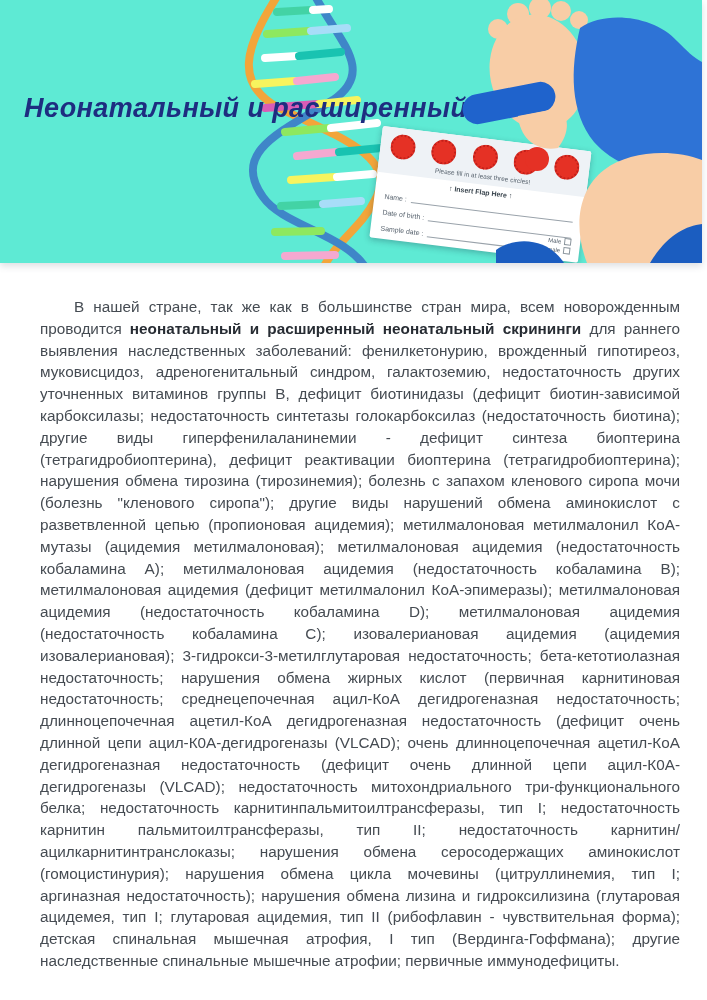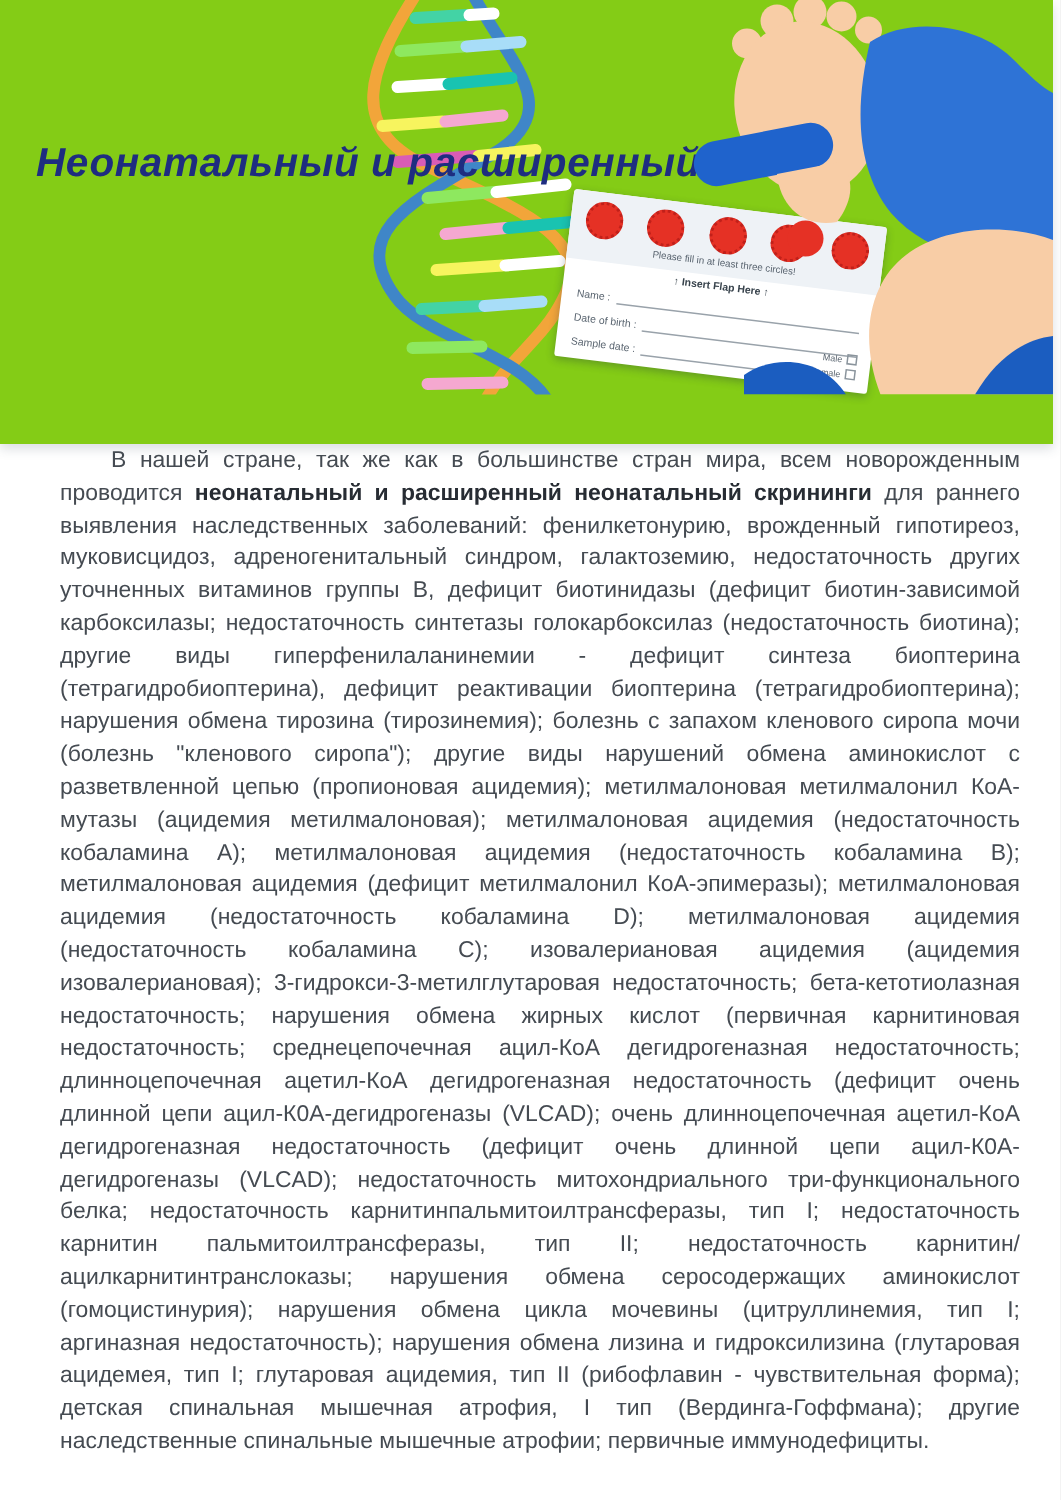--- a/index.html
+++ b/index.html
@@ -3,22 +3,22 @@
 <meta charset="utf-8">
 <style>
   html,body{margin:0;padding:0;background:#e9e9e9;}
   .page{
     position:relative;width:707px;height:1000px;background:#ffffff;
     overflow:hidden;font-family:"Liberation Sans","DejaVu Sans",sans-serif;
     margin:0 auto;
   }
   
   .banner{
-    position:absolute;left:0;top:0;width:702px;height:296px;
-    background:#84cc16;overflow:hidden;
+    position:absolute;left:0;top:0;width:702px;height:263px;
+    background:#5eead4;overflow:hidden;
     box-shadow:0 3px 7px rgba(60,80,95,.18);
   }
   .titles{position:absolute;left:24px;top:52px;z-index:4;font-style:italic;font-weight:bold;white-space:pre-wrap;}
   .title-line{font-size:27px;line-height:40px;color:#1e2d80;letter-spacing:.4px;}
   .dna{position:absolute;left:225px;top:0;width:205px;height:263px;z-index:1;}
   
   .card{
     position:absolute;left:383px;top:126px;width:210px;height:112px;z-index:5;
     background:#ffffff;border-radius:2px;transform:rotate(7deg);transform-origin:0 0;
     box-shadow:0 2px 6px rgba(20,40,60,.3);

